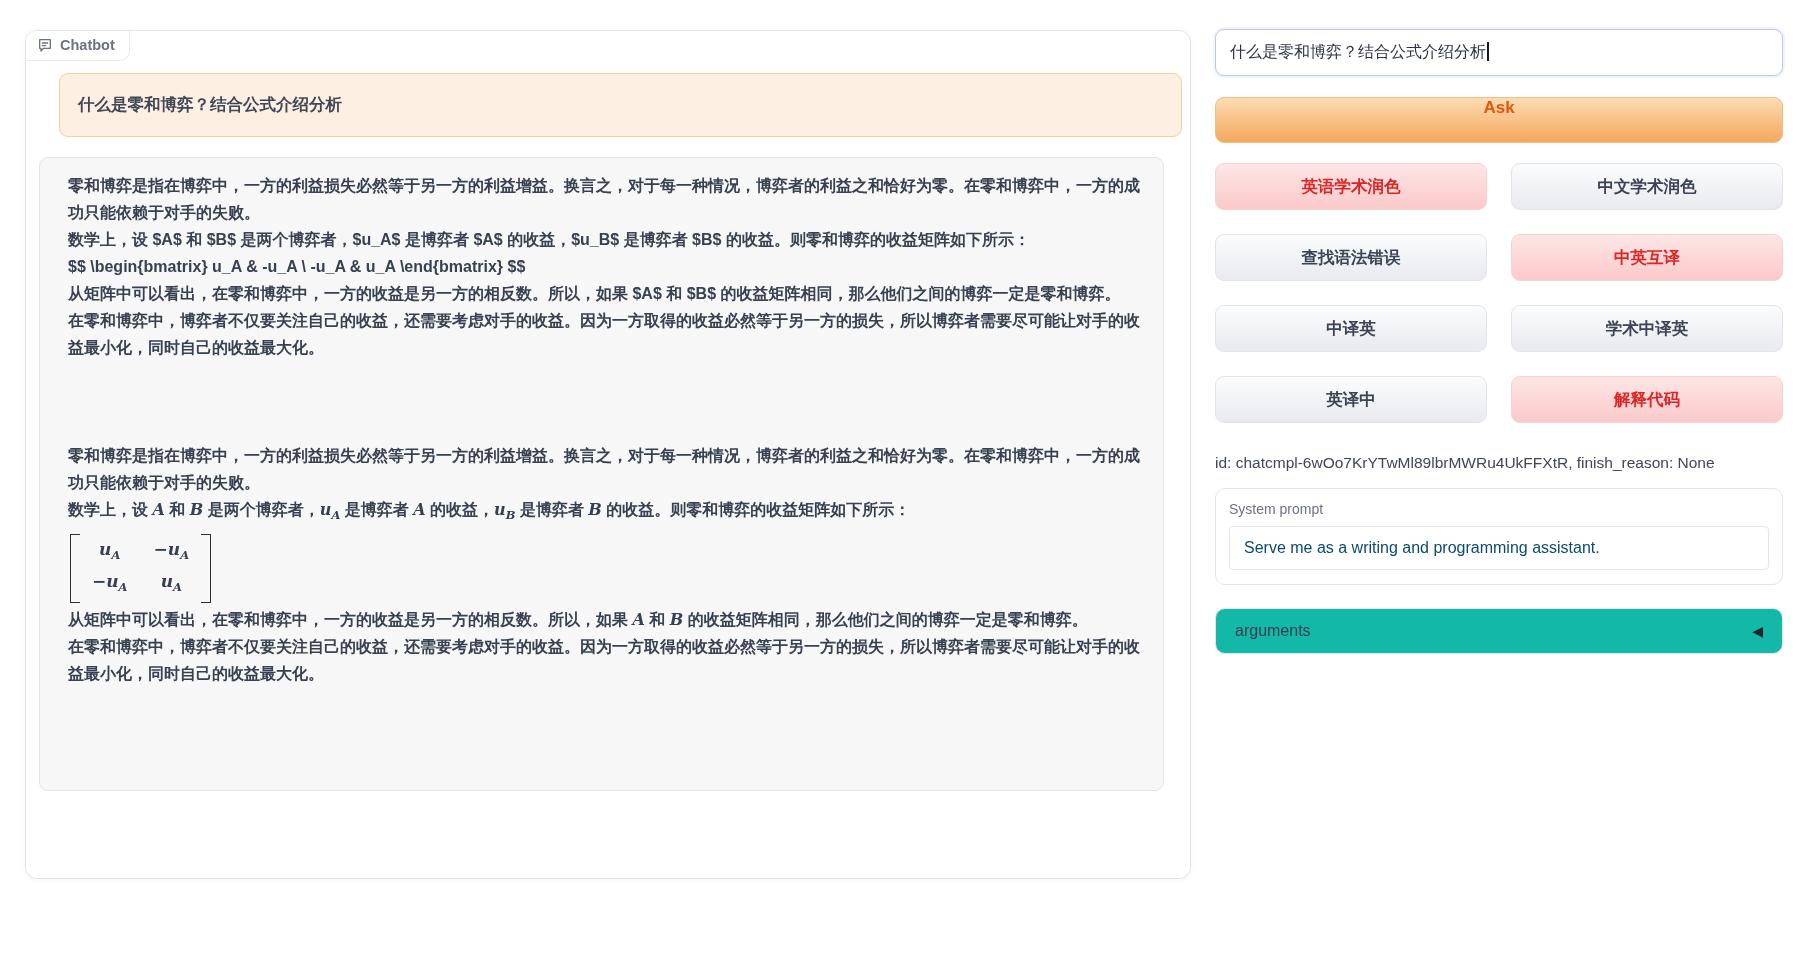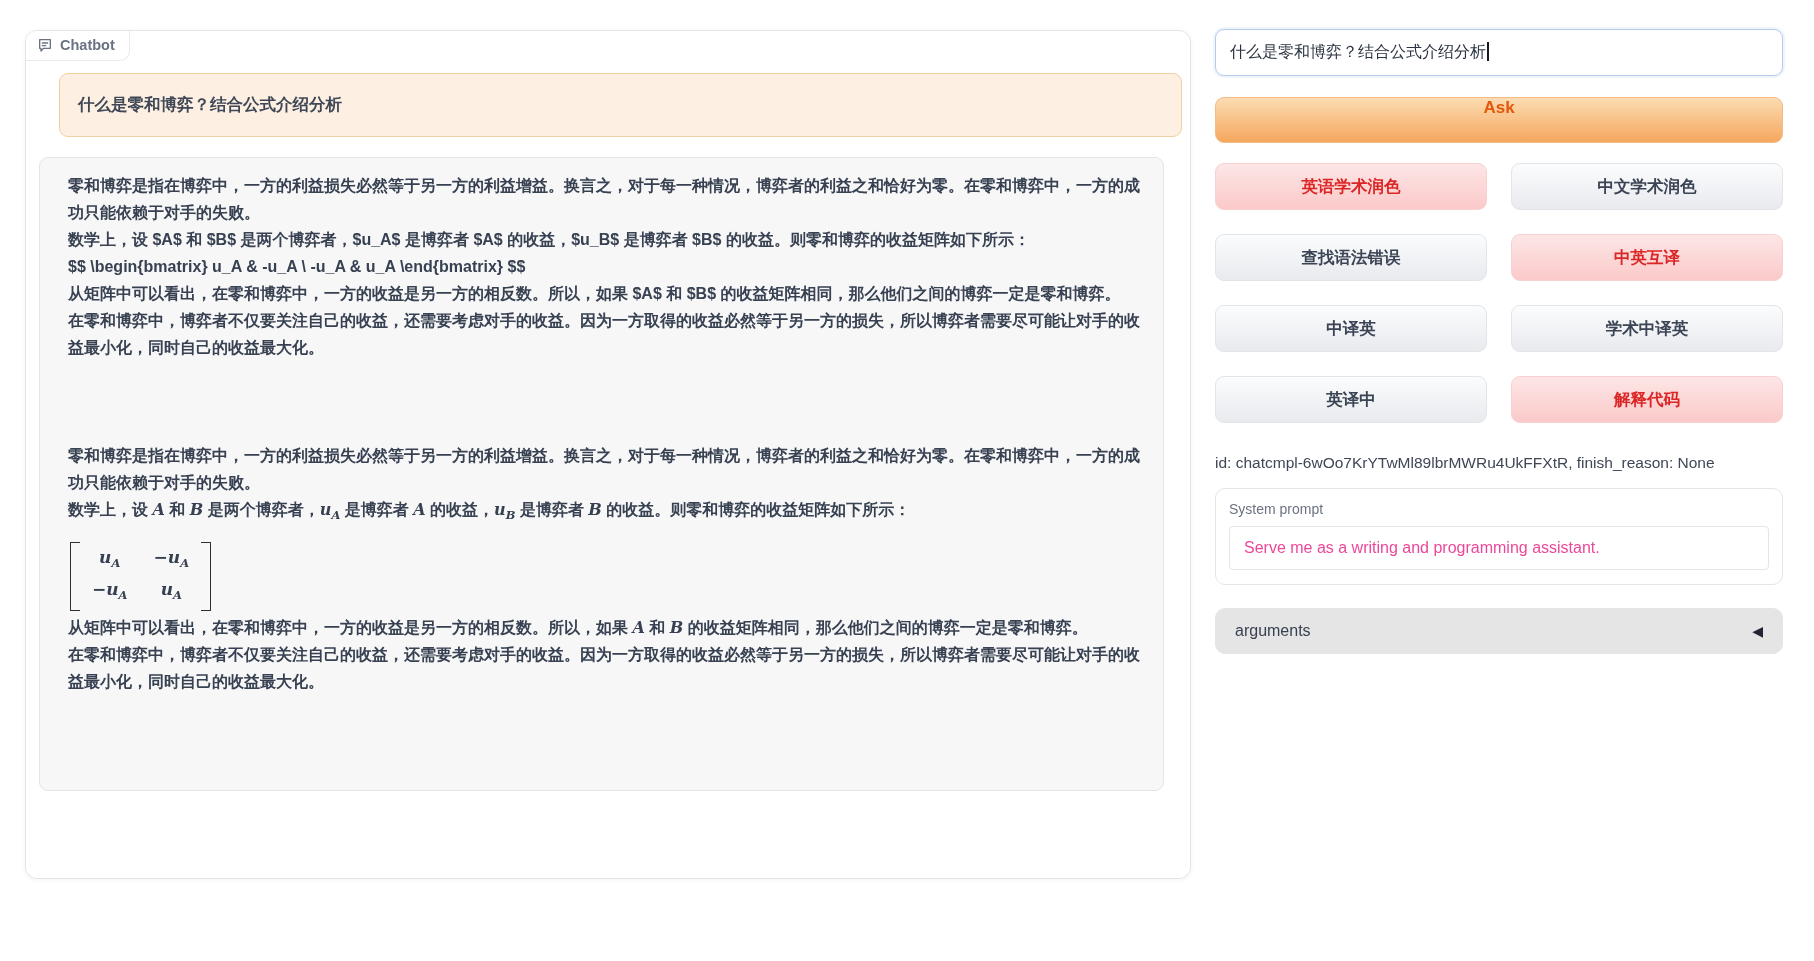--- a/index.html
+++ b/index.html
@@ -23,21 +23,21 @@
     padding:0 18px;font-size:16.5px;color:#3f4756;}
   .msg-bot{position:absolute;left:13px;top:126px;width:1125px;height:634px;box-sizing:border-box;
     background:#f7f7f8;border:1px solid #e4e4e7;border-radius:9px;
     padding:14px 22px 16px 28px;font-size:16px;line-height:27px;color:#374151;overflow:hidden;}
   .msg-bot p{margin:0;}
   .block-gap{height:81px;}
 
   .math{font-family:"DejaVu Serif","Liberation Serif",serif;font-style:italic;}
   .msg-bot sub{font-family:"DejaVu Serif","Liberation Serif",serif;font-style:italic;font-size:11.5px;}
 
-  .matrix{display:flex;align-items:stretch;margin:13px 0 3px 2px;width:max-content;}
+  .matrix{display:flex;align-items:stretch;margin:5px 0 3px 2px;width:max-content;}
   .brk{width:9px;}
   .brk-l{border-left:1.7px solid #2f2f2f;border-top:1.7px solid #2f2f2f;border-bottom:1.7px solid #2f2f2f;}
   .brk-r{border-right:1.7px solid #2f2f2f;border-top:1.7px solid #2f2f2f;border-bottom:1.7px solid #2f2f2f;}
   .matrix-grid{display:grid;grid-template-columns:auto auto;column-gap:26px;padding:3px 12px;
     font-family:"DejaVu Serif","Liberation Serif",serif;font-style:italic;font-size:17px;line-height:25px;justify-items:center;}
 
   
   .right-col{position:absolute;left:1215px;top:29px;width:568px;}
   .input-box{box-sizing:border-box;width:100%;height:47px;background:#fff;border:1px solid #b6cbec;
     border-radius:9px;box-shadow:0 0 0 2px rgba(170,197,237,0.18);padding:12px 14px;font-size:16px;color:#2b3342;
@@ -51,24 +51,24 @@
   .fn-grid{margin-top:20px;display:grid;grid-template-columns:1fr 1fr;column-gap:19px;row-gap:21px;gap:24px;}
   .fn-btn{height:47px;border-radius:9px;display:flex;align-items:center;justify-content:center;
     font-weight:700;font-size:16.5px;cursor:pointer;box-sizing:border-box;}
   .fn-gray{background:linear-gradient(180deg,#fbfcfd 0%,#e8eaee 100%);border:1px solid #e2e4e8;color:#3b4454;}
   .fn-red{background:linear-gradient(180deg,#fde6e6 0%,#fbc9c9 100%);border:1px solid #f8d0d0;color:#dc2626;}
 
   .meta-line{margin-top:31px;font-size:15.5px;color:#3f4656;}
 
   .sys-group{margin-top:16px;border:1px solid #e3e5e8;border-radius:10px;padding:12px 13px 14px;background:#fff;}
   .sys-label{font-size:14px;color:#6b7280;}
-  .sys-input{margin-top:9px;border:1px solid #e3e5e8;border-radius:4px;padding:12px 14px;font-size:16px;color:#ec4899;background:#fff;cursor:text;}
+  .sys-input{margin-top:9px;border:1px solid #e3e5e8;border-radius:4px;padding:12px 14px;font-size:16px;color:#0c4a6e;background:#fff;cursor:text;}
 
   .accordion{margin-top:23px;height:46px;box-sizing:border-box;border:1px solid #e3e5e8;border-radius:10px;
-    display:flex;align-items:center;justify-content:space-between;padding:0 19px;background:#e5e5e5;cursor:pointer;}
+    display:flex;align-items:center;justify-content:space-between;padding:0 19px;background:#14b8a6;cursor:pointer;}
   .acc-label{font-size:16px;color:#374151;}
   .acc-icon{font-size:14px;color:#1f2430;}
 </style>
 </head>
 <body>
 
 <div class="page">
 
   <div class="title-clip">
     <h1>ChatGPT 学术优化</h1>

